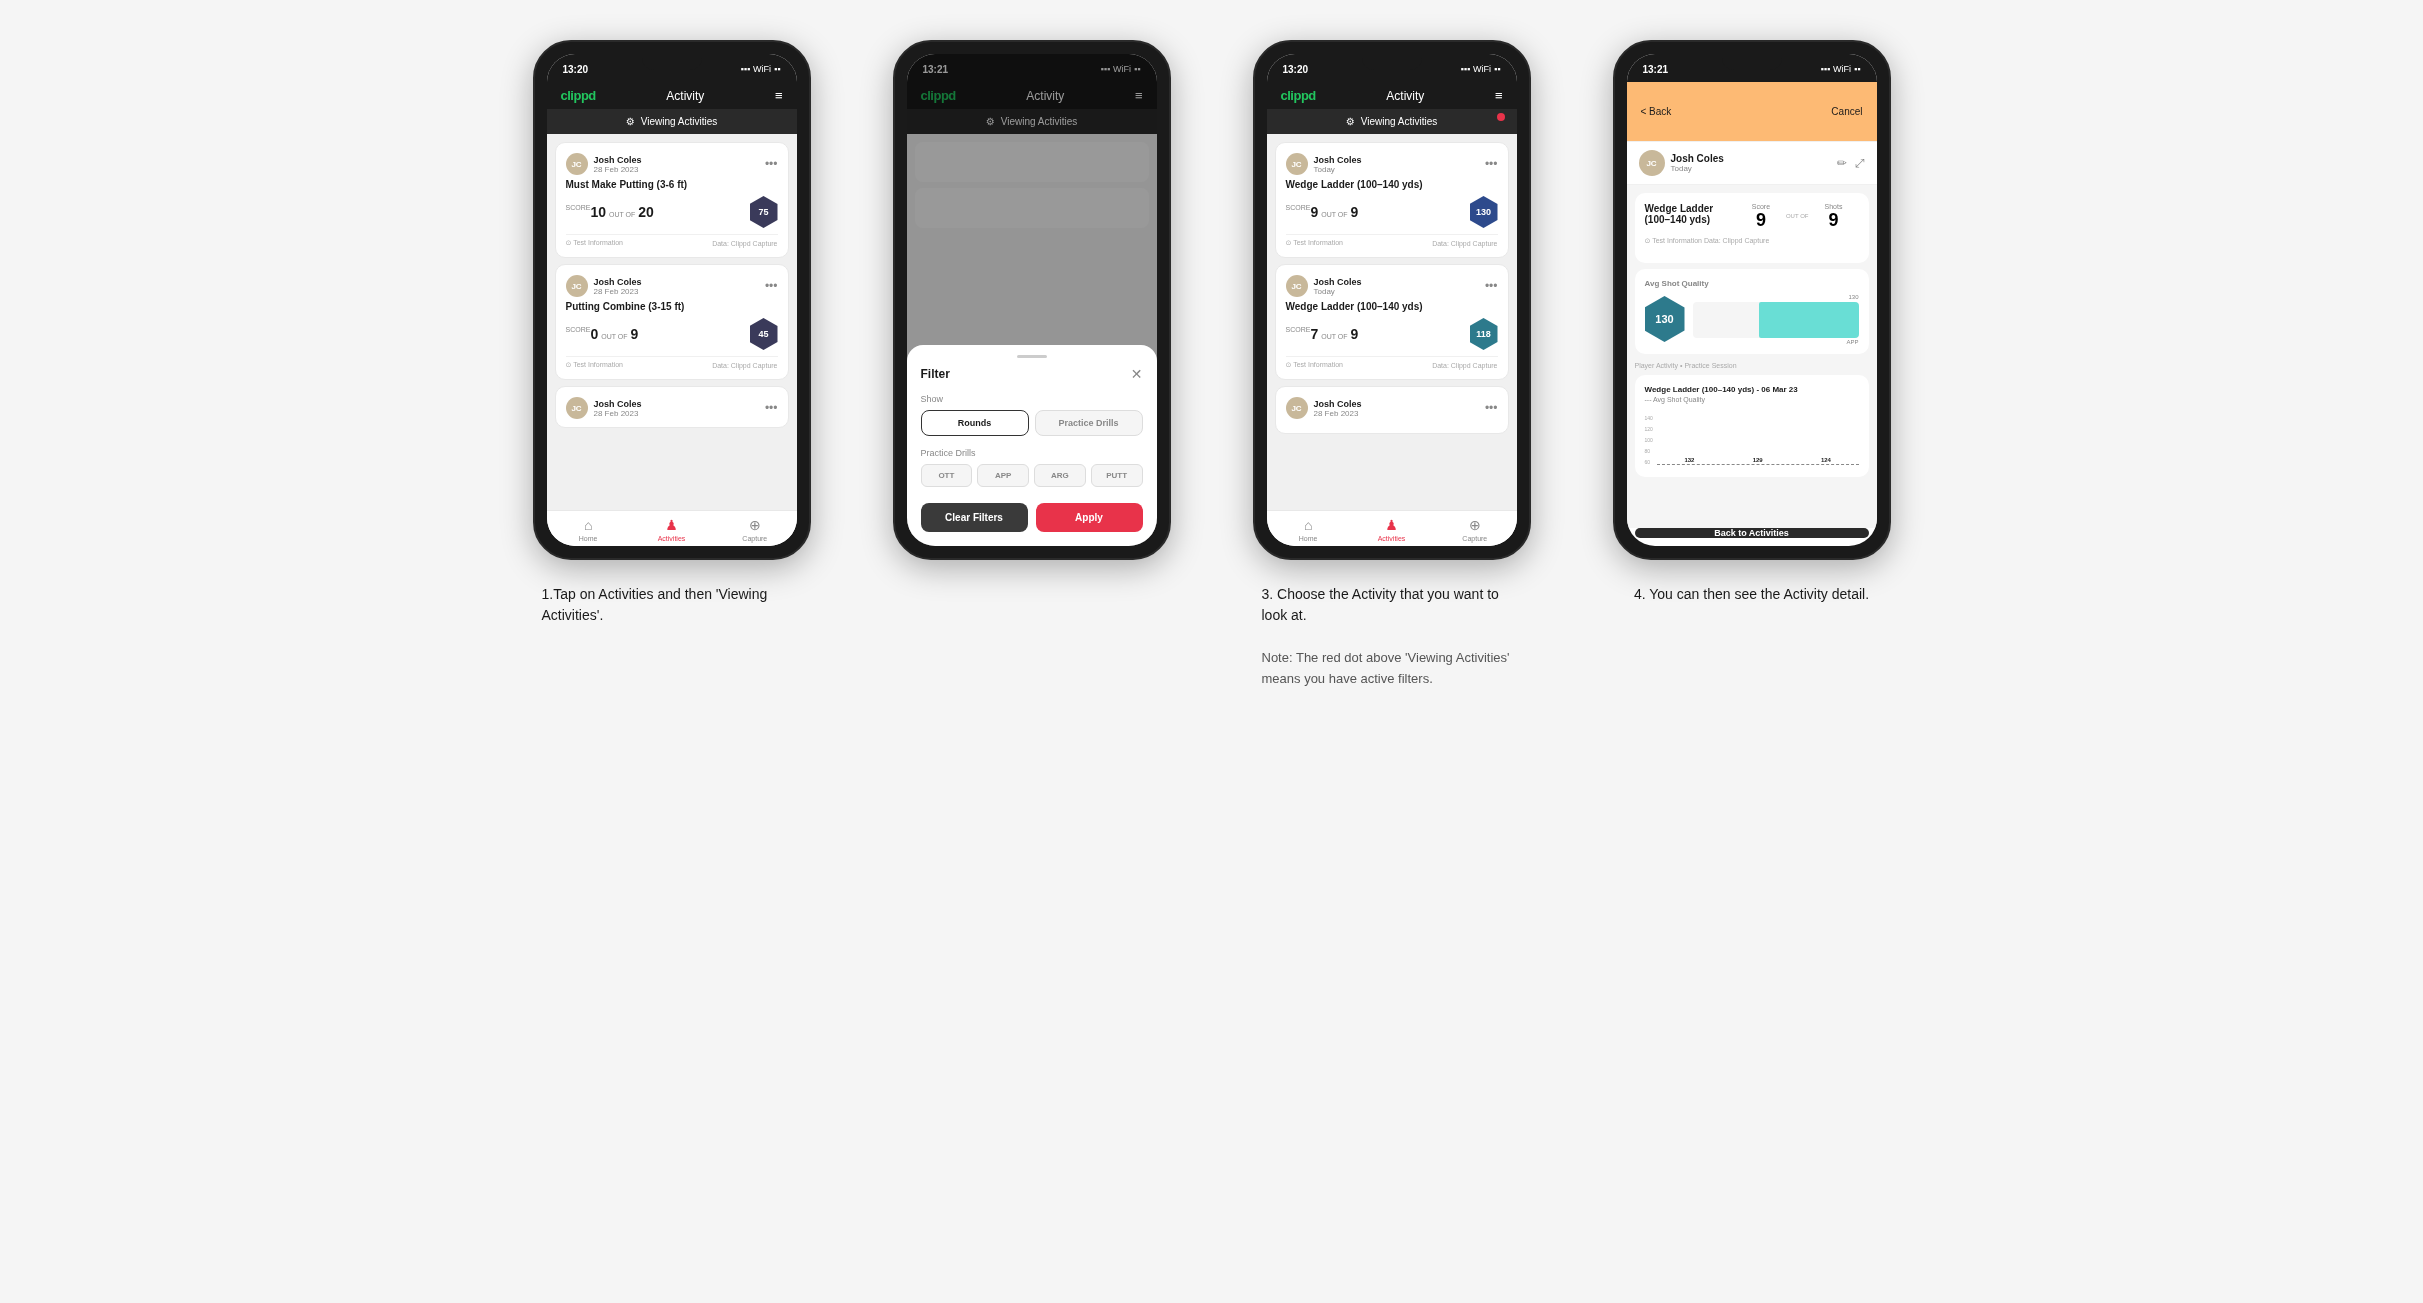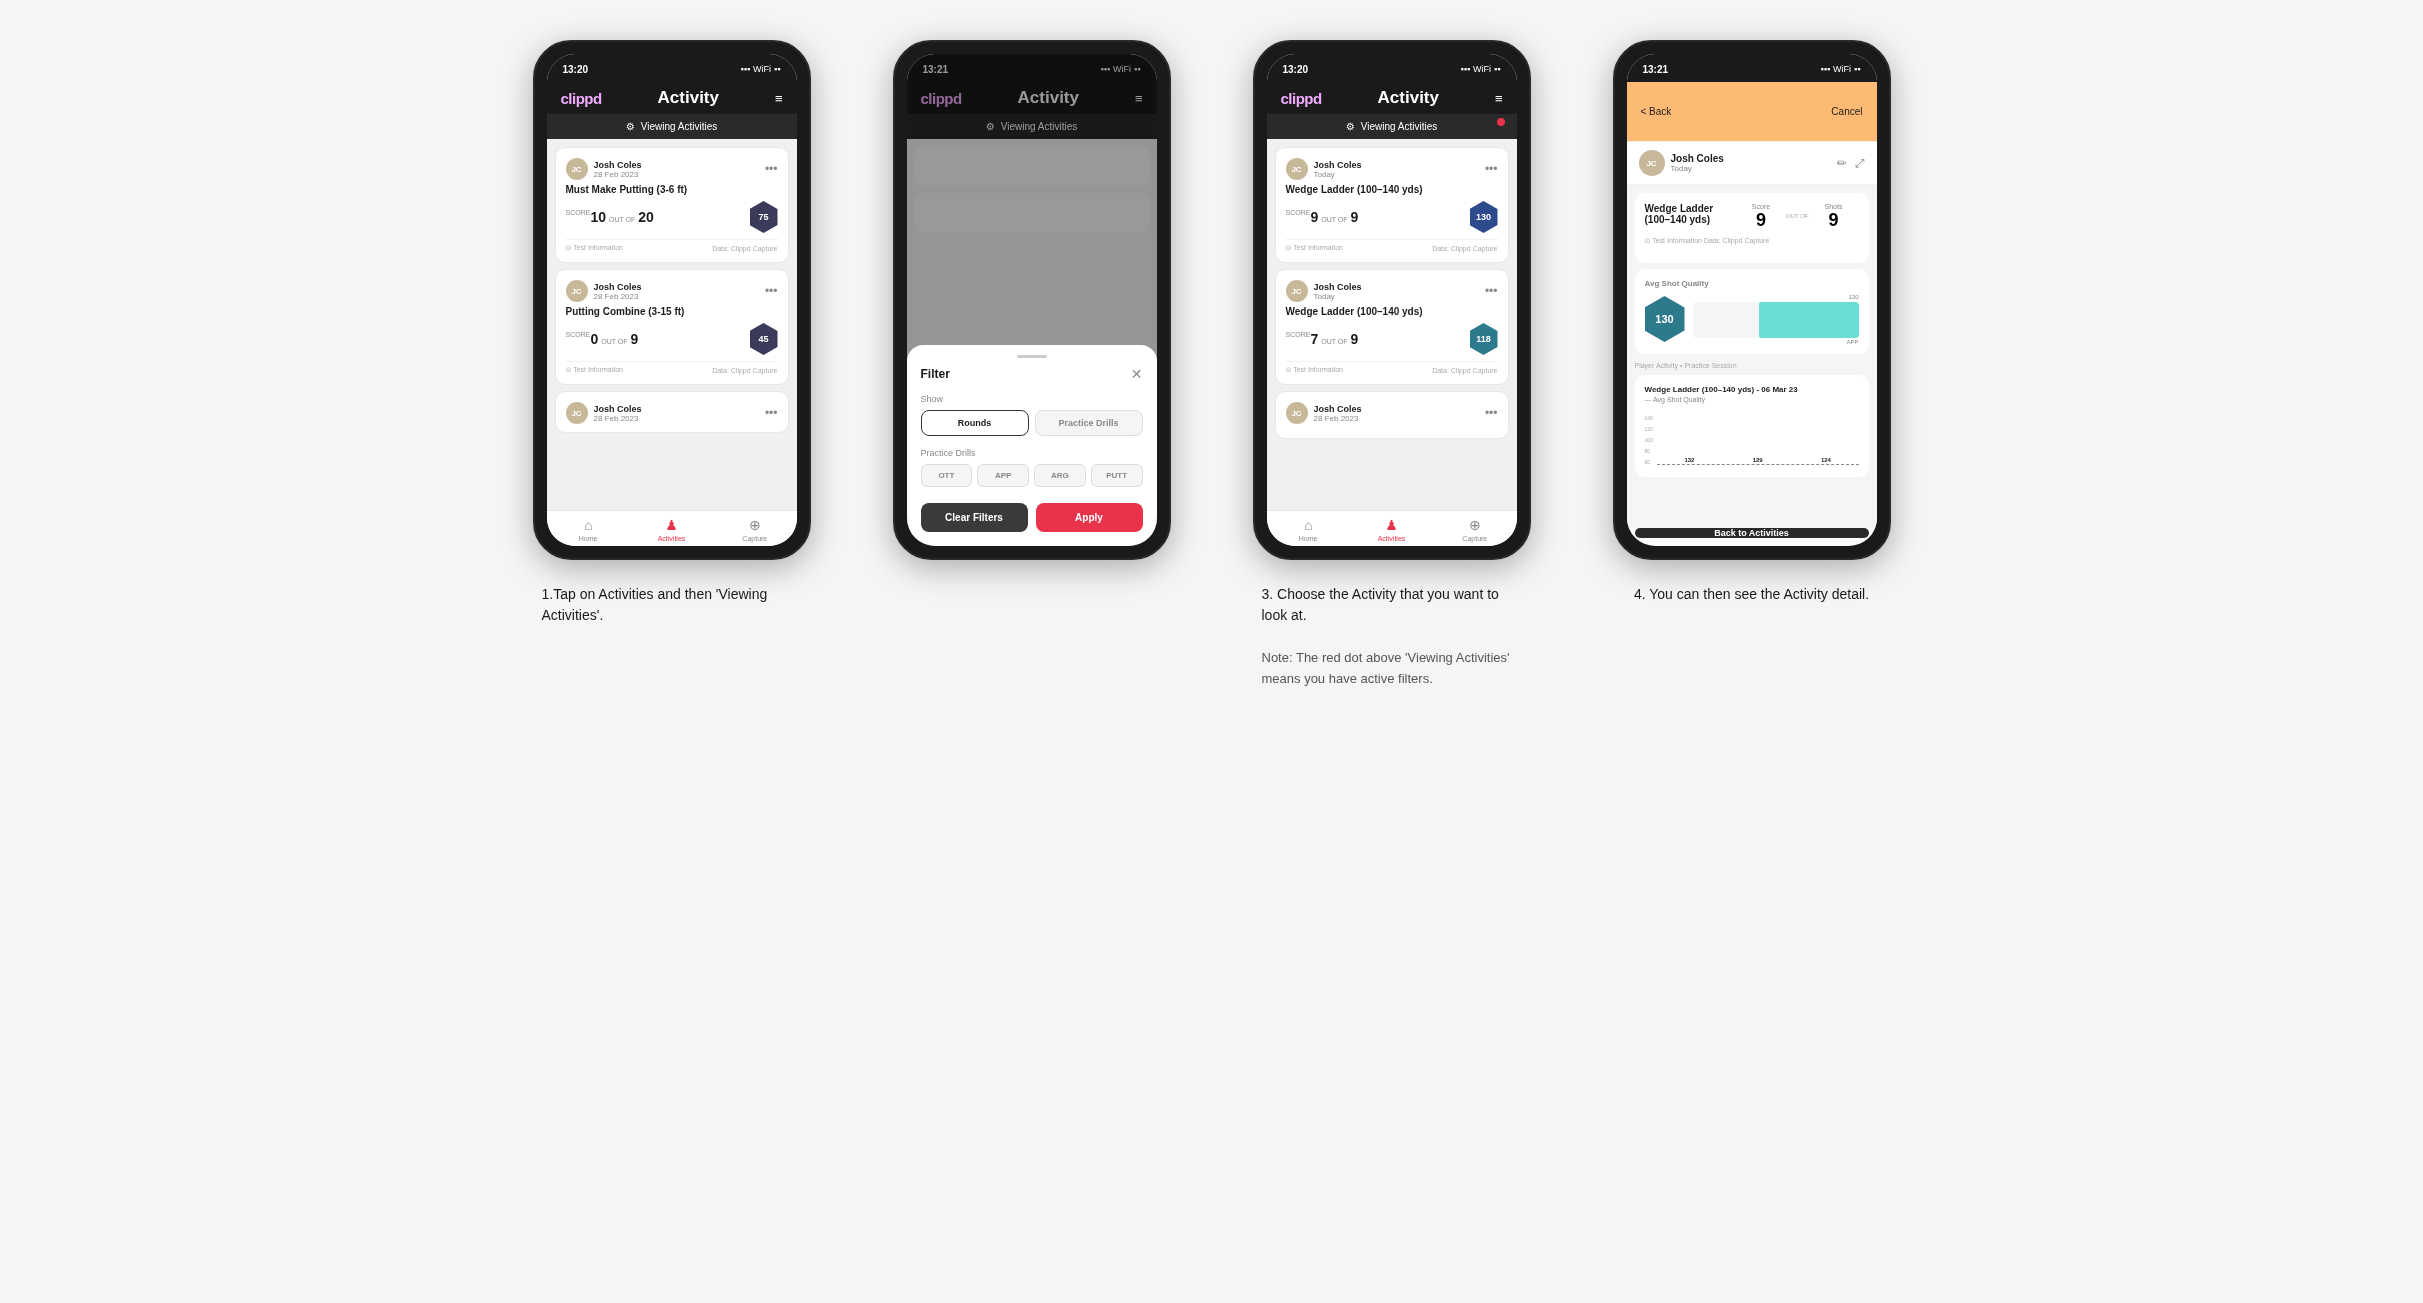--- a/index.html
+++ b/index.html
@@ -81,29 +81,29 @@
     }
     
     .app-header {
       background: #1a1a1a;
       display: flex;
       align-items: center;
       justify-content: space-between;
       padding: 6px 14px;
     }
     .app-logo {
-      color: #f0abfc;
-      font-size: 15px;
+      color: #22c55e;
+      font-size: 13px;
       font-weight: 800;
       letter-spacing: -0.5px;
     }
     .app-header-title {
       color: #fff;
-      font-size: 17px;
-      font-weight: 700;
+      font-size: 12px;
+      font-weight: 400;
     }
     .app-header-icon {
       color: #fff;
       font-size: 13px;
     }
     
     .filter-banner {
       background: #2a2a2a;
       display: flex;
       align-items: center;

